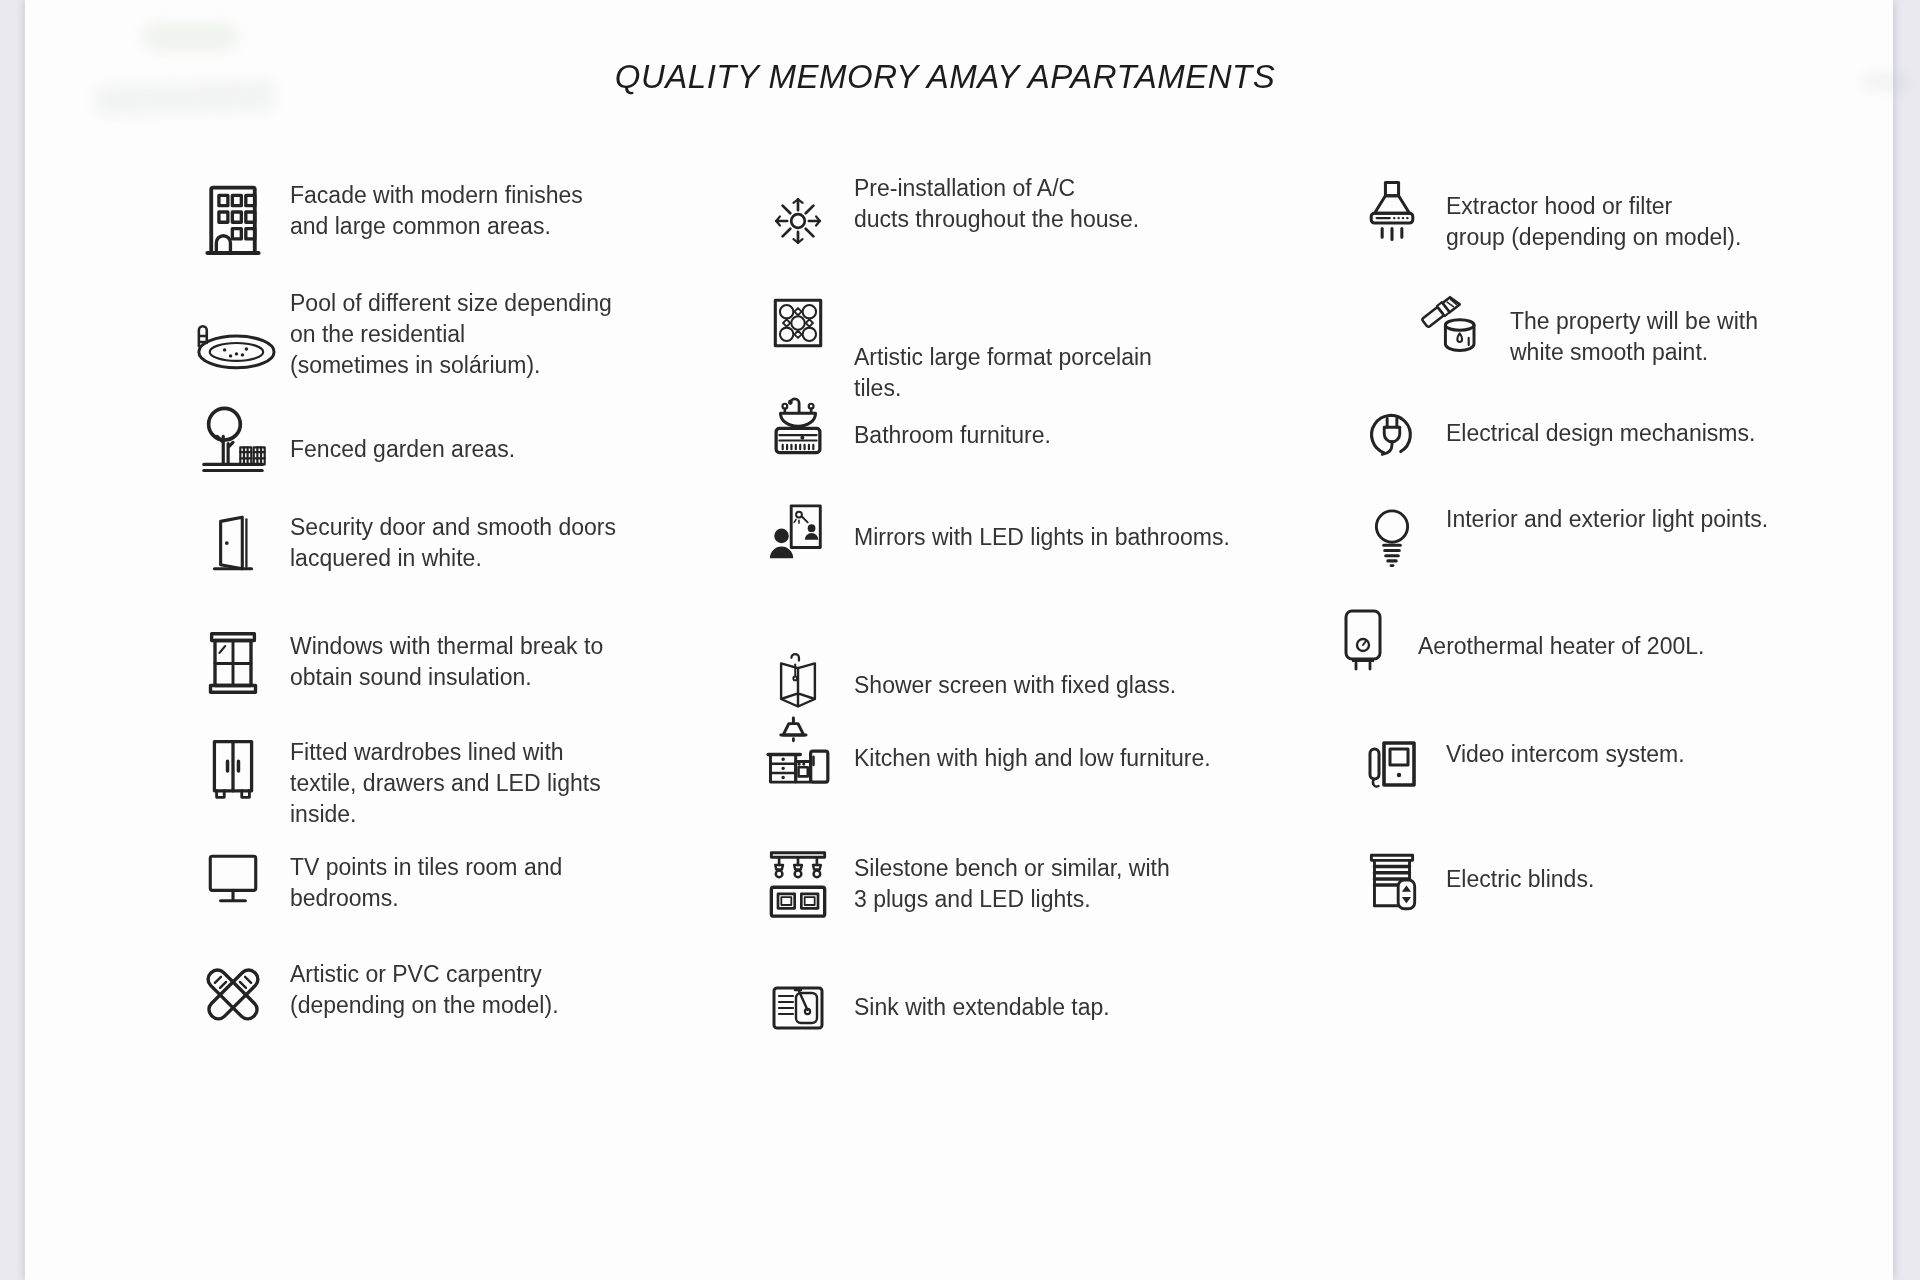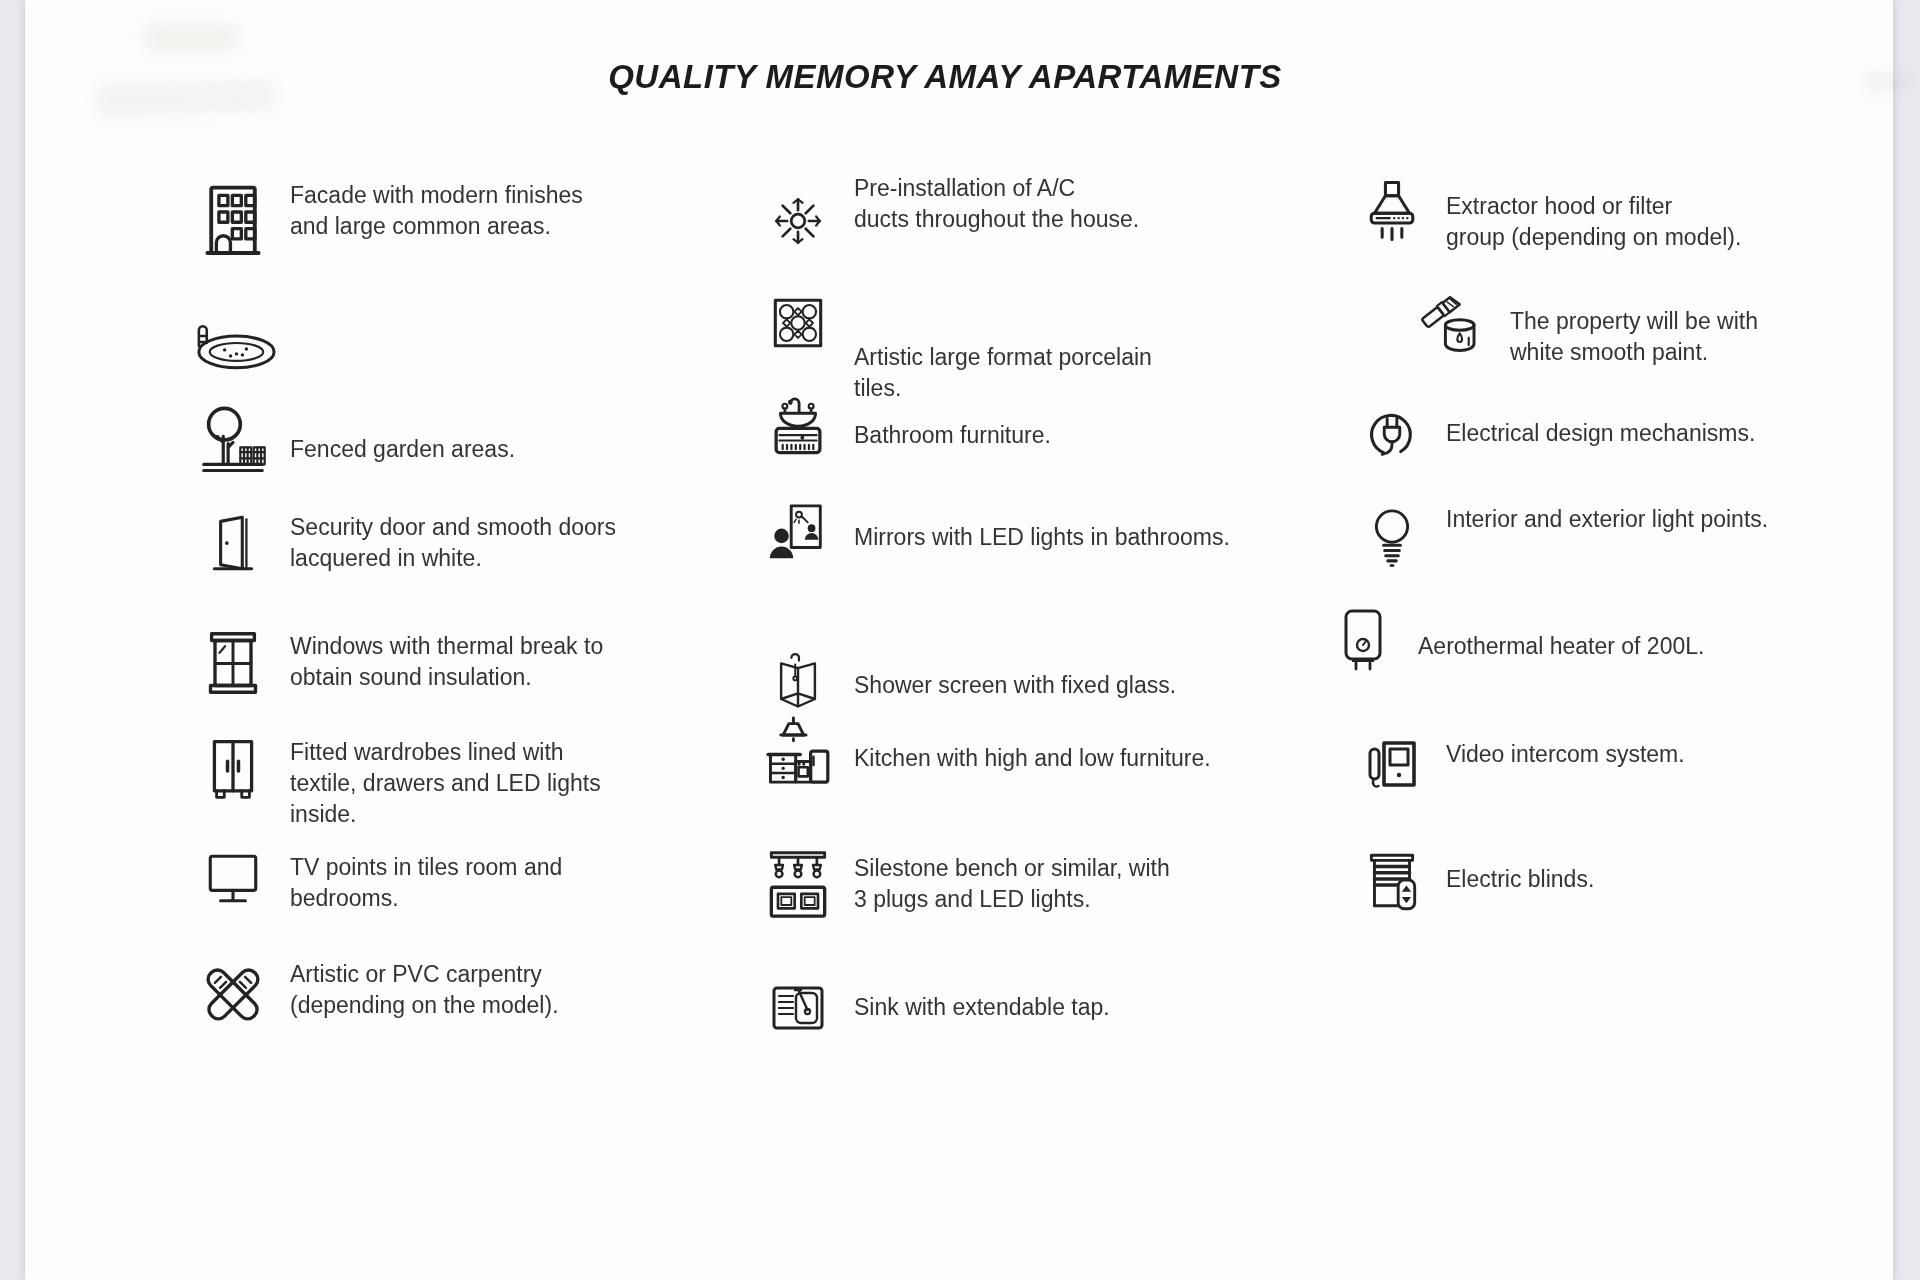--- a/index.html
+++ b/index.html
@@ -2,21 +2,21 @@
 <html style="--paper: #fdfdfd; --backdrop: #e9e9ef; --ink: #343434; --line: #232323;"><head>
 <meta charset="utf-8">
 <style>
   :root{ --paper:#fdfdfd; --backdrop:#e9e9ef; --ink:#343434; --line:#232323; }
   *{margin:0;padding:0;box-sizing:border-box}
   html,body{width:1920px;height:1280px;overflow:hidden}
   body{background:var(--backdrop);font-family:"Liberation Sans",sans-serif;position:relative}
   .page{position:absolute;left:25px;top:0;width:1868px;height:1280px;background:var(--paper);
         box-shadow:0 0 9px rgba(50,50,70,.22)}
   .title{position:absolute;left:445px;top:58px;width:1000px;text-align:center;
-         font-size:33px;font-weight:bold;font-style:italic;color:#1c1c1c;letter-spacing:.5px}
+         font-size:33px;font-weight:normal;font-style:italic;color:#1c1c1c;letter-spacing:.5px}
   .row{position:absolute;display:flex}
   .ic{display:flex;justify-content:center;align-items:flex-start;flex:none}
   .ic.c1{width:95px}.ic.c2{width:92px}.ic.c3{width:88px}
   .ic svg{stroke:var(--line);fill:none;stroke-width:3;stroke-linecap:round;stroke-linejoin:round}
   .txt{font-size:23px;line-height:31px;color:var(--ink);white-space:pre-line;margin-left:10px}
   .ghost{position:absolute;pointer-events:none}
   .g1{left:70px;top:82px;width:180px;height:32px;background:#9aa0a8;opacity:.10;filter:blur(7px);transform:rotate(-2deg);border-radius:10px}
   .g2{left:118px;top:24px;width:95px;height:26px;background:#c9d4c2;opacity:.28;filter:blur(8px);border-radius:12px}
   .g3{left:1838px;top:72px;width:46px;height:20px;background:#aeb2ba;opacity:.12;filter:blur(6px);border-radius:8px}
 </style>
@@ -55,20 +55,23 @@
 
 <div class="row" style="left:185px;top:288px">
   <span class="ic c1" style="margin-top:28px">
     <svg width="95" height="56" viewBox="0 0 96 56">
         <ellipse cx="52" cy="36" rx="38" ry="16"></ellipse>
         <ellipse cx="52" cy="36" rx="27" ry="9" stroke-width="2.2"></ellipse>
       <path d="M40 34h.1M52 38h.1M62 33h.1M46 40h.1M58 39h.1" stroke-width="3.4"></path>
       <path d="M14 30V14a4 4 0 0 1 8 0v13M14 20h8M14 26h8" stroke-width="2.6"></path>
       </svg>
   </span>
+  <div class="txt">Pool of different size depending
+on the residential
+(sometimes in solárium).</div>
 </div>
 
 <div class="row" style="left:185px;top:402px">
   <span class="ic c1">
     <svg width="78" height="76" viewBox="0 0 64 62">
         <path d="M8 56h48M8 51h48" stroke-width="2.6"></path>
       <circle cx="25" cy="18" r="13"></circle>
         <path d="M24 51V28M28 51V34M24 33l-5-5M28 37l4-4" stroke-width="2.6"></path>
       <g stroke-width="1.8">
           <rect x="38" y="37" width="9" height="14"></rect>

